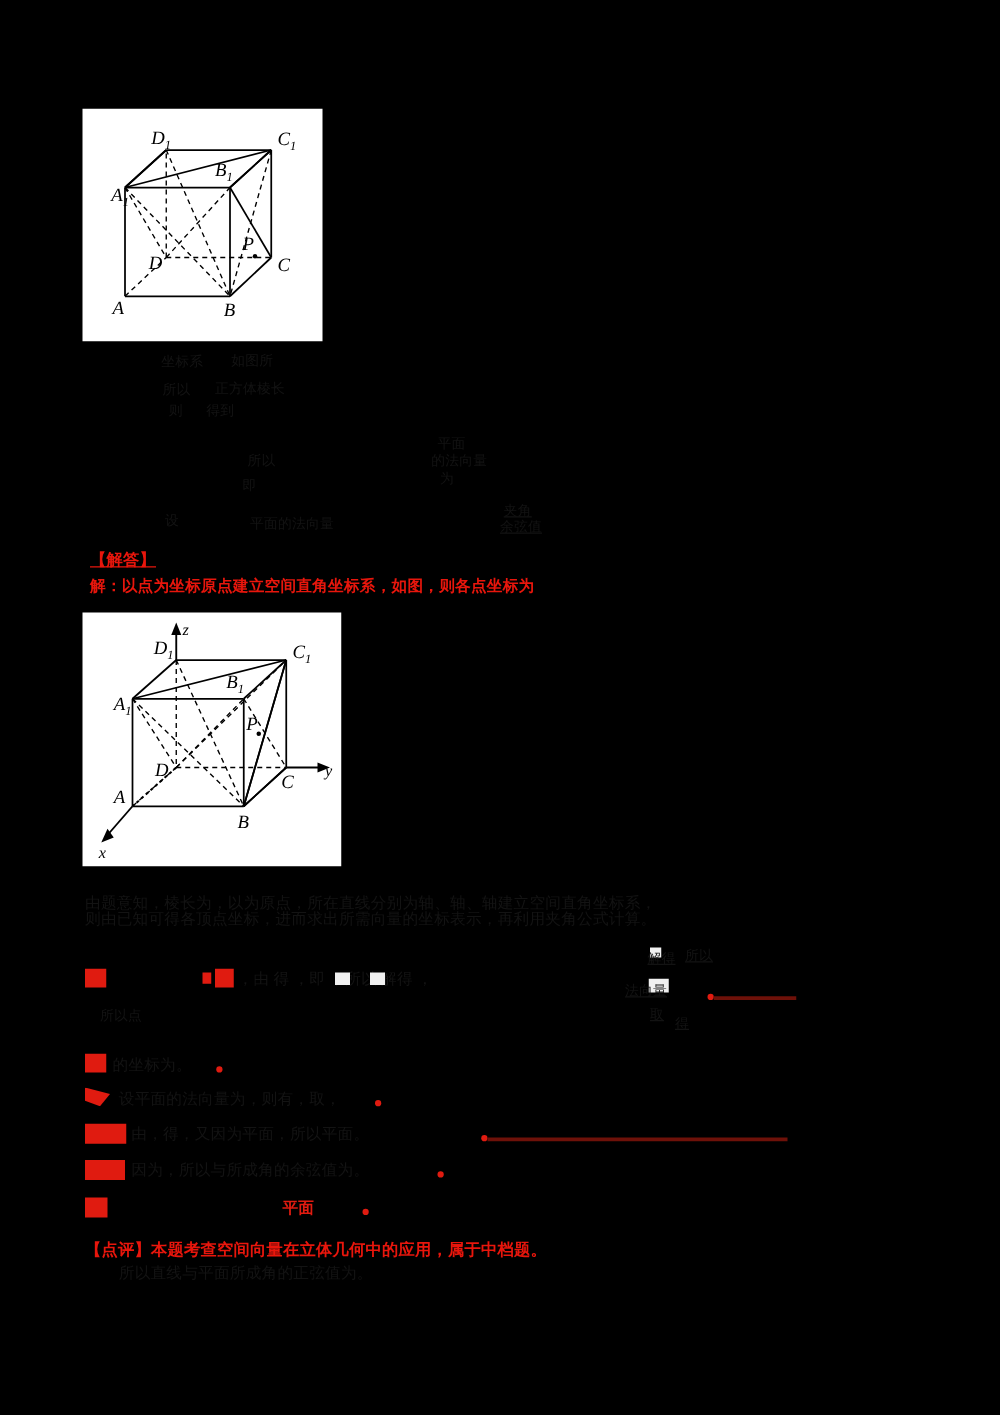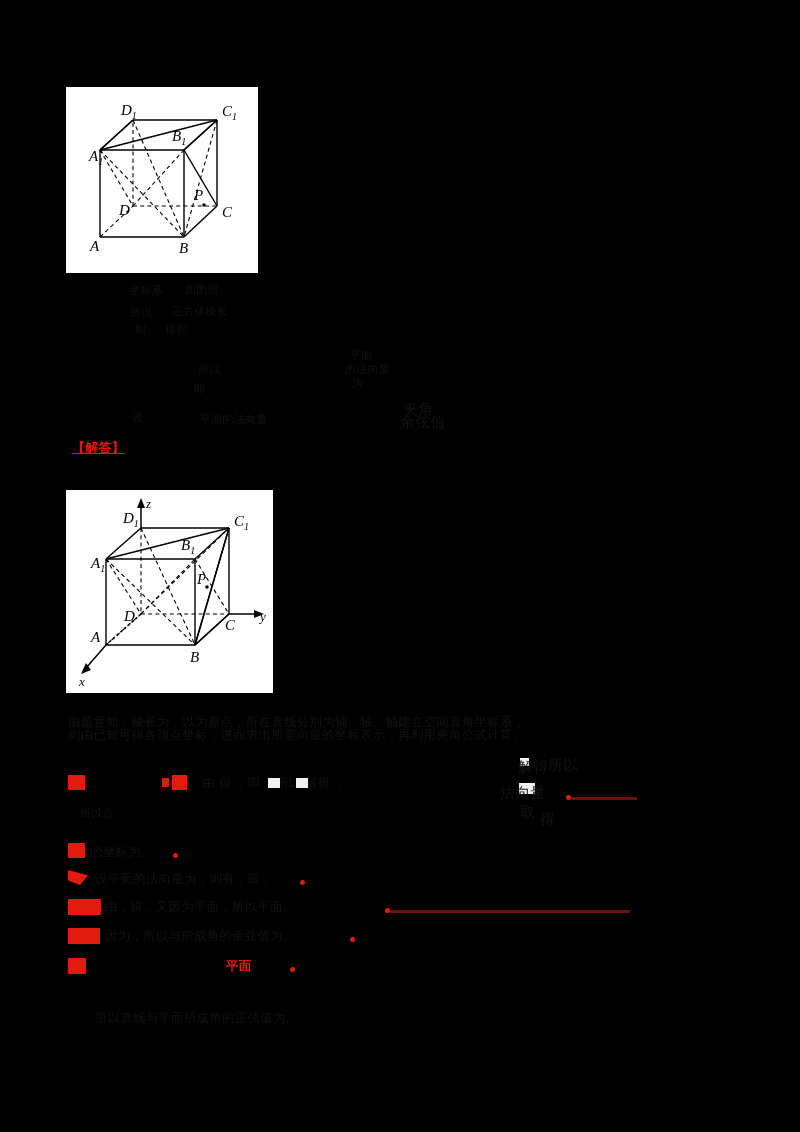--- a/index.html
+++ b/index.html
@@ -47,21 +47,21 @@
   .txt {
     position: absolute;
     white-space: nowrap;
     font-size: 12.5px;
     line-height: 15px;
     letter-spacing: 0.2px;
   }
   .dim      { color: #131313; }
   .red      { color: #e01b10; }
   .redbold  { color: #e8160c; font-weight: bold; }
-  .tiny     { font-size: 15px; }
+  .tiny     { font-size: 11px; text-decoration: underline; }
   .small    { font-size: 11px; }
   .redblock {
     position: absolute;
     background: #e01b10;
   }
   .redbar {
     position: absolute;
     background: #6e1109;
     height: 3px;
   }
@@ -227,20 +227,21 @@
   <div class="txt dim small" style="left:345px; top:362px;">的法向量</div>
   <div class="txt dim small" style="left:352px; top:376px;">为</div>
   <div class="txt dim small" style="left:198px; top:362px;">所以</div>
   <div class="txt dim small" style="left:194px; top:382px;">即</div>
   <div class="txt dim small" style="left:132px; top:410px;">设</div>
   <div class="txt dim small" style="left:200px; top:412px;">平面的法向量</div>
   <div class="txt dim tiny" style="left:403px; top:402px;">夹角</div>
   <div class="txt dim tiny" style="left:400px; top:415px;">余弦值</div>
 
   <div class="txt redbold" style="left:72px; top:440px; font-size:13px;text-decoration:underline;">【解答】</div>
+  <div class="txt redbold" style="left:72px; top:462px; font-size:12.5px;">解：以点为坐标原点建立空间直角坐标系，如图，则各点坐标为</div>
 
   <div class="txt dim" style="left:68px; top:715px;">由题意知，棱长为，以为原点，所在直线分别为轴、轴、轴建立空间直角坐标系，</div>
   <div class="txt dim" style="left:68px; top:728px;">则由已知可得各顶点坐标，进而求出所需向量的坐标表示，再利用夹角公式计算。</div>
 
   <div class="redblock" style="left:68px;  top:775px; width:17px; height:15px;"></div>
   <div class="redblock" style="left:162px; top:778px; width:7px;  height:9px;"></div>
   <div class="redblock" style="left:172px; top:775px; width:15px; height:15px;"></div>
   <div class="txt dim" style="left:190px; top:776px;">，由 得 ，即 ，所以 解得 ，</div>
   <div class="txt dim small" style="left:80px; top:806px;">所以点</div>
 
@@ -272,14 +273,15 @@
 
   <div class="redblock" style="left:68px; top:928px; width:32px; height:16px;"></div>
   <div class="txt dim" style="left:105px; top:929px;">因为，所以与所成角的余弦值为。</div>
   <div class="dot" style="left:350px; top:937px;"></div>
 
   <div class="redblock" style="left:68px; top:958px; width:18px; height:16px;"></div>
   <div class="txt dim" style="left:95px; top:1011px;">所以直线与平面所成角的正弦值为。</div>
   <div class="txt red" style="left:226px; top:959px; font-weight:bold;">平面</div>
   <div class="dot" style="left:290px; top:967px;"></div>
 
+  <div class="txt redbold" style="left:68px; top:992px; font-size:13px;">【点评】本题考查空间向量在立体几何中的应用，属于中档题。</div>
 
 </div>
 
 </body></html>

